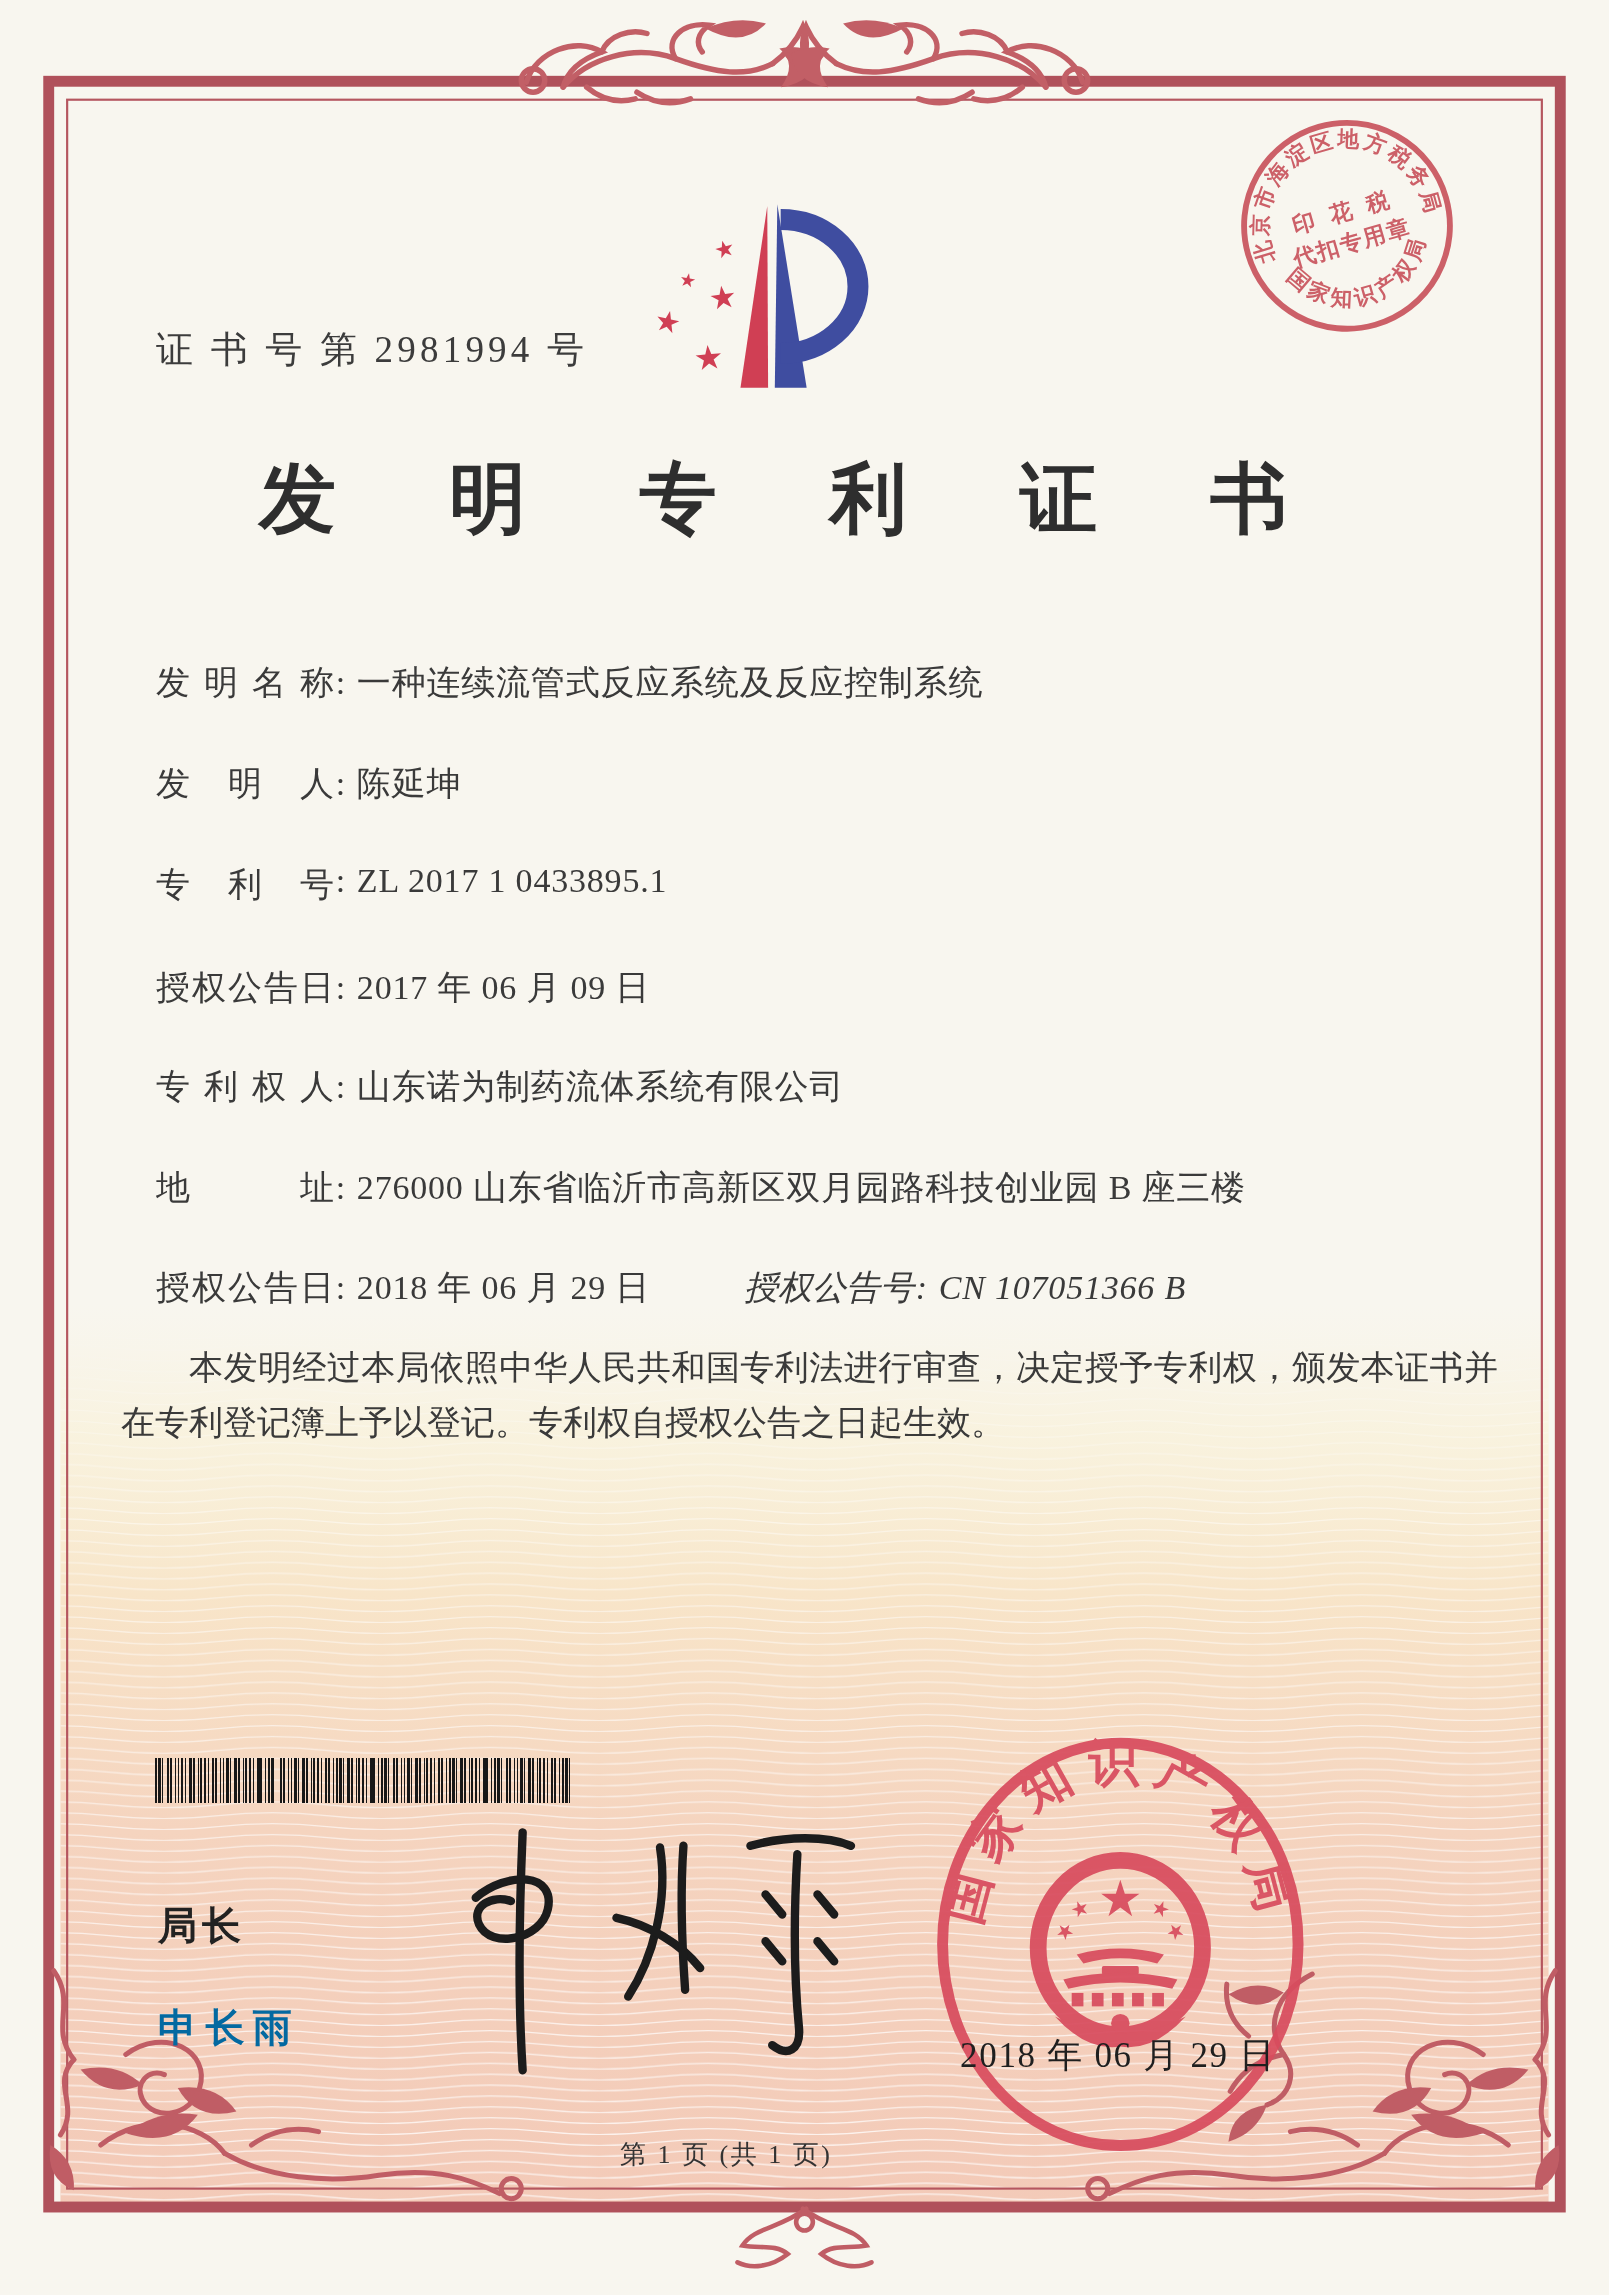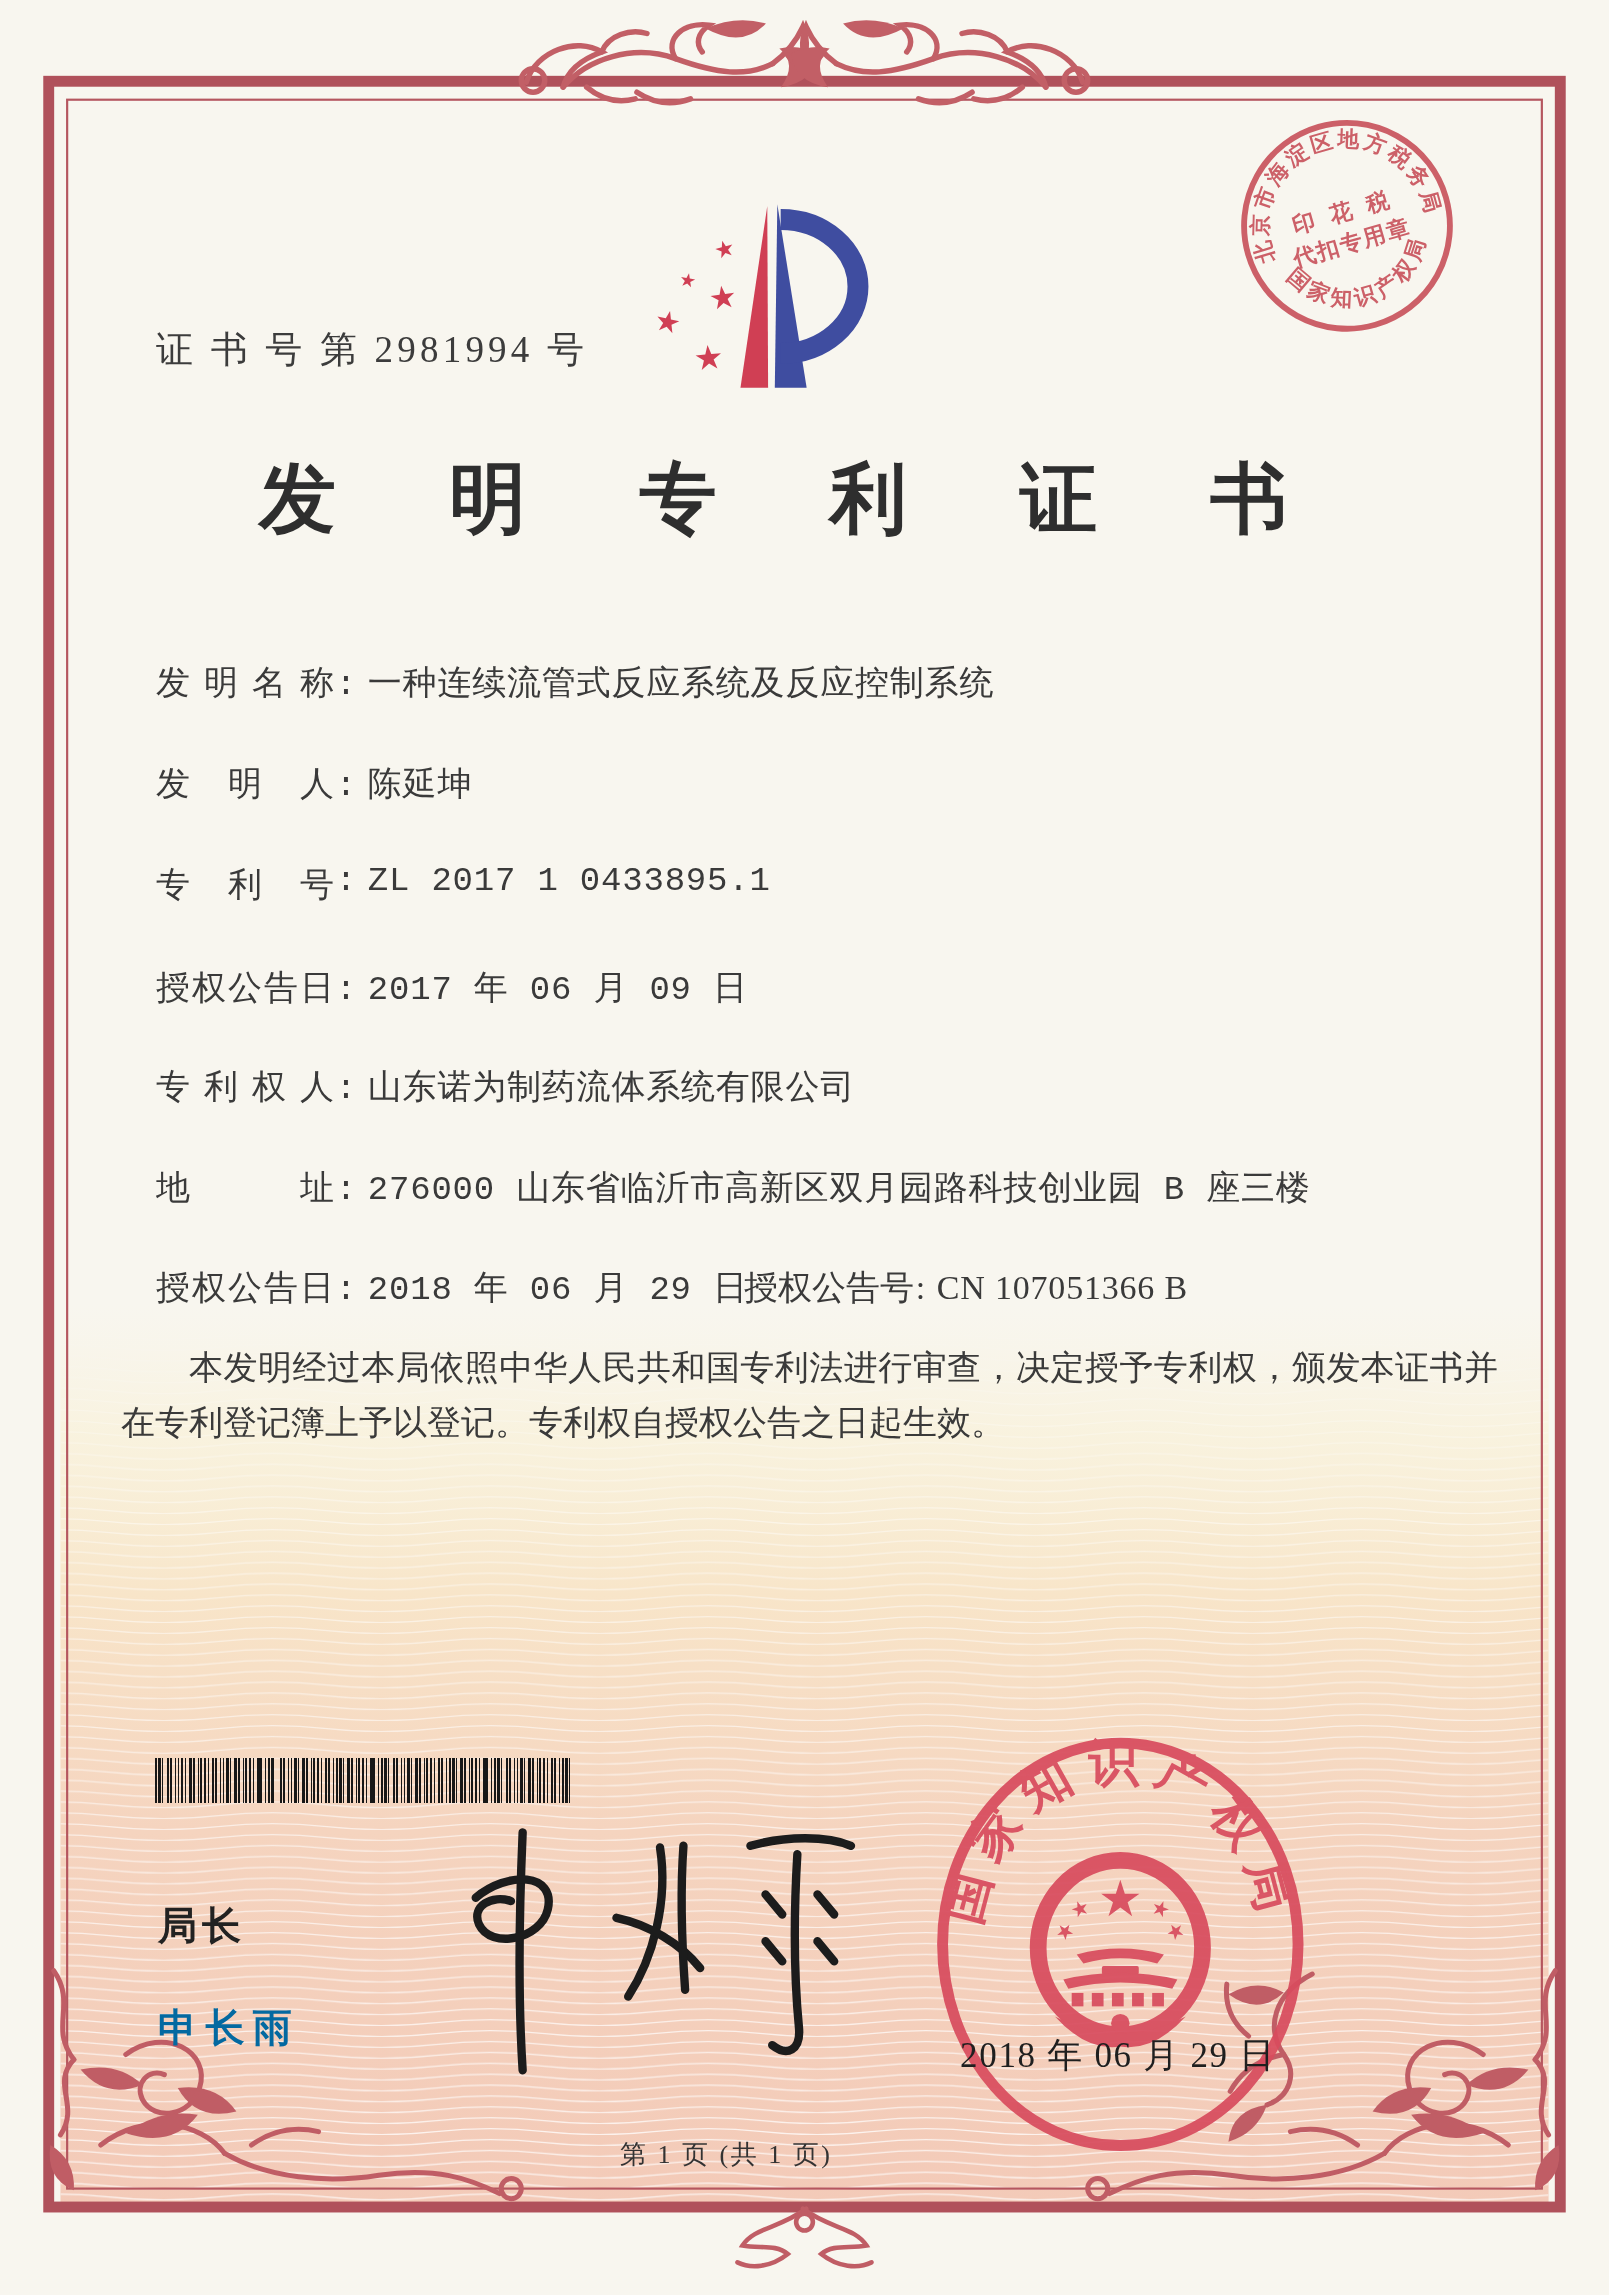--- a/index.html
+++ b/index.html
@@ -6,27 +6,27 @@
   body{
     width:1609px;height:2295px;position:relative;overflow:hidden;
     background:#f8f6ef;
     font-family:"Liberation Serif","DejaVu Serif",serif;
     color:#3a3a3a;
   }
   .abs{position:absolute;}
   .cert-no{left:156px;top:325px;font-size:37px;letter-spacing:4.2px;color:#3c3c3c;}
   .title{left:-55px;top:448px;width:1609px;text-align:center;font-size:77px;
          letter-spacing:47px;padding-left:47px;font-weight:600;color:#2e2e2e;}
-  .frow{left:156px;font-size:34px;white-space:nowrap;font-family:Liberation Mono, monospace;}
+  .frow{left:156px;font-size:34px;white-space:nowrap;}
   .flabel{display:inline-block;width:178px;text-align:justify;text-align-last:justify;vertical-align:top;}
   .fcolon{display:inline-block;margin:0 11.7px 0 1.7px;}
   .fvalue{letter-spacing:0.8px;}
   .r0{top:660px;} .r1{top:761px;} .r2{top:862px;} .r3{top:965px;}
   .r4{top:1064px;} .r5{top:1165px;} .r6{top:1265px;}
-  .grant2{left:744px;top:1265px;font-size:34px;white-space:nowrap;}
+  .grant2{left:744px;top:1265px;font-size:34px;white-space:nowrap;font-style:italic;}
   .paras{left:117px;top:1336px;width:1385px;font-size:34px;line-height:55px;color:#3a3a3a;}
   .paras p{margin:4px;text-indent:2em;text-align:justify;}
   .barcode{left:155px;top:1758px;width:419px;height:45px;
     background:repeating-linear-gradient(90deg,
       #171717 0 1.7px, transparent 1.7px 3.4px,
       #171717 3.4px 5.9px, transparent 5.9px 7.5px,
       #171717 7.5px 8.4px, transparent 8.4px 11.7px,
       #171717 11.7px 14.2px, transparent 14.2px 15px,
       #171717 15px 17px, transparent 17px 20px,
       #171717 20px 21px, transparent 21px 22.6px);}

